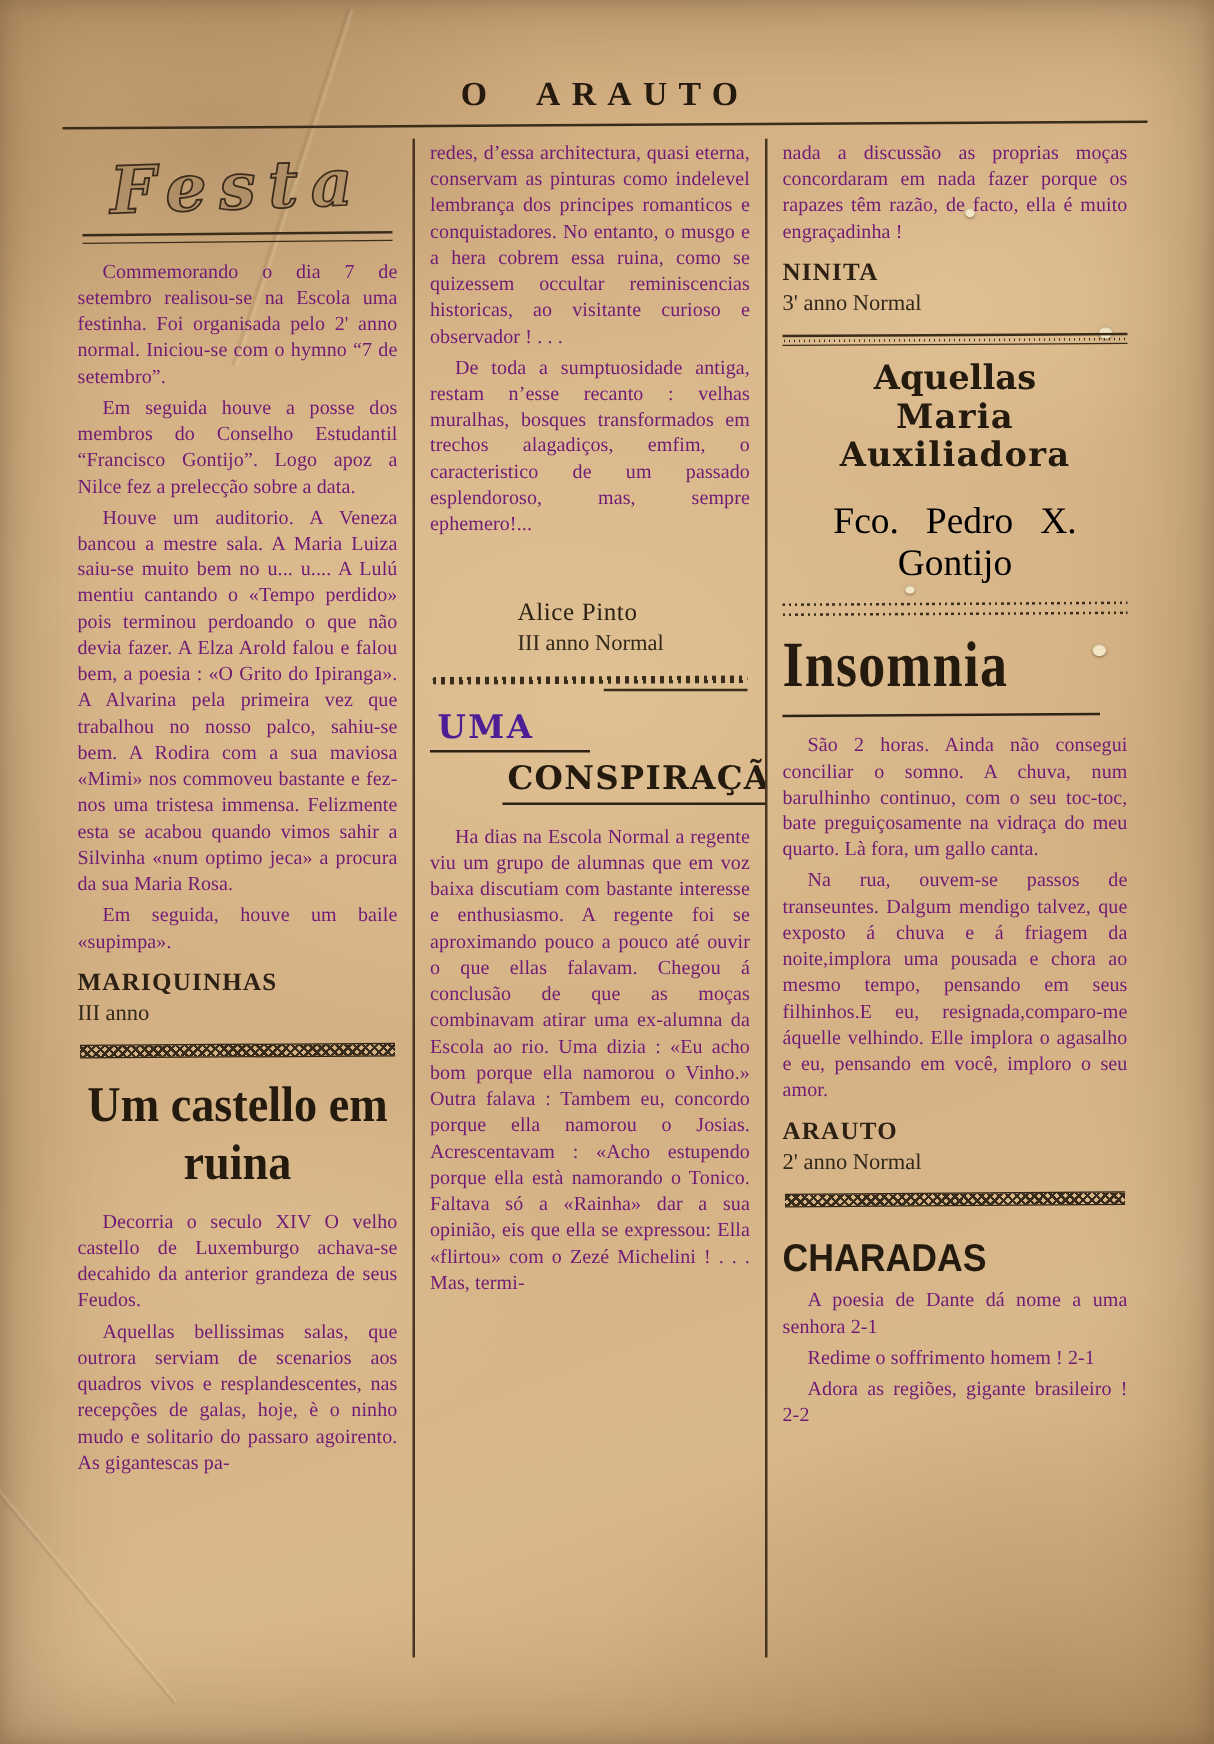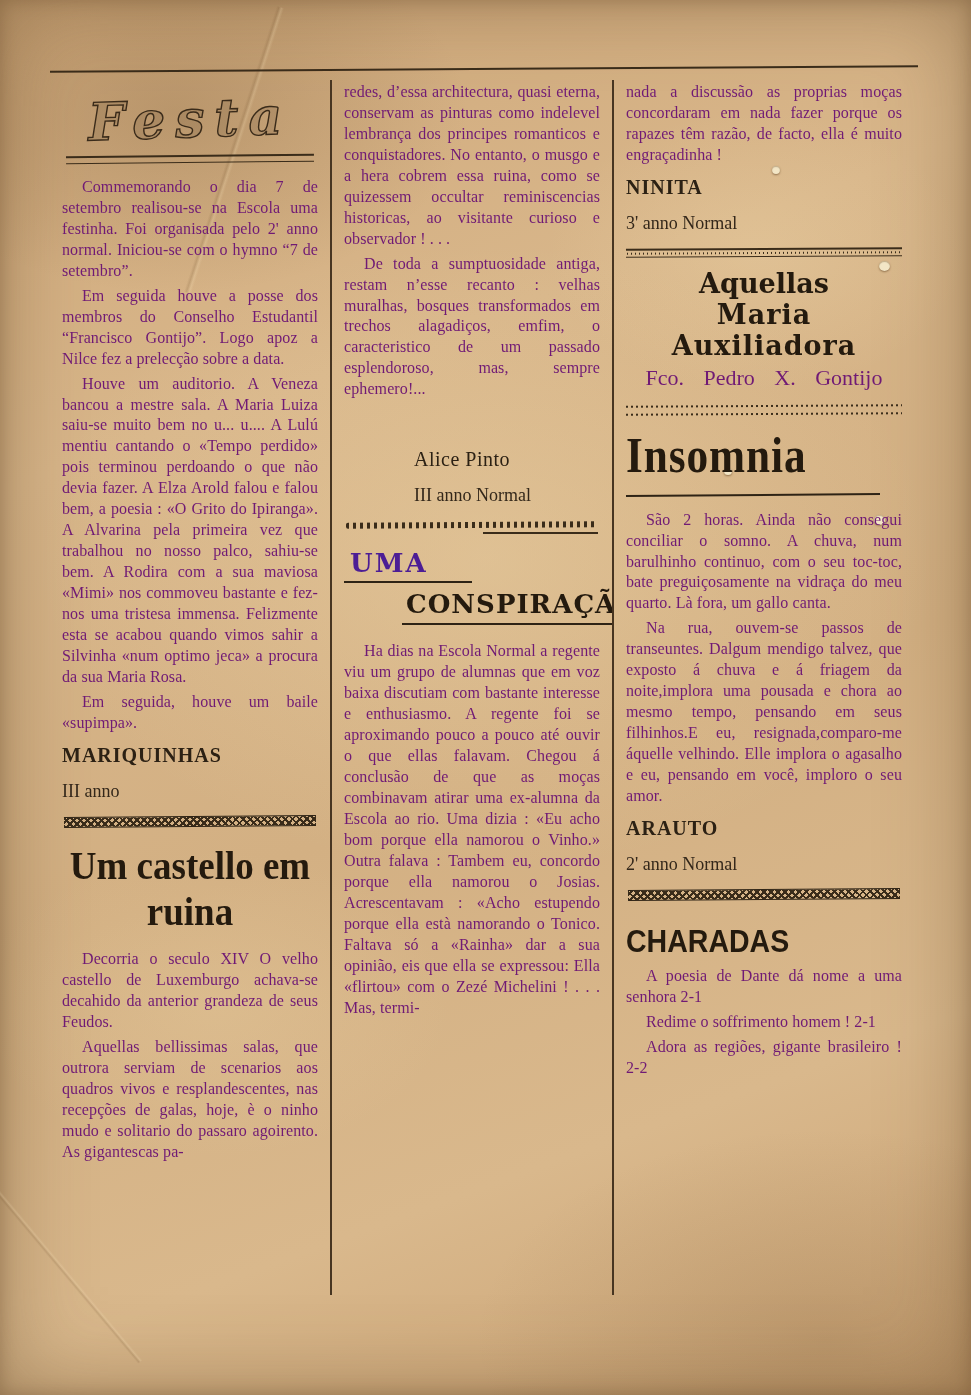--- a/index.html
+++ b/index.html
@@ -55,21 +55,21 @@
     font-family:"DejaVu Serif",serif;
   }
   @supports (-webkit-text-stroke: 1px black){
     .festa-title{color:rgba(58,43,26,.12);-webkit-text-stroke:1.4px #3a2b1a;}
   }
   .festa-rule{height:5px;border-top:2px solid #3a2c1a;border-bottom:1px solid #3a2c1a;margin:6px 4px 14px 4px;transform:rotate(-.6deg);}
 
   .sig{ text-align:left;margin:10px 0 6px 0; }
   .sig .name{font-weight:bold;font-size:20px;letter-spacing:1px;color:#2c2114;}
   .sig .name.plain{font-weight:normal;letter-spacing:.5px;margin-top:48px;}
-  .sig .cls{font-size:18px;margin-top:14px;color:#33271a;}
+  .sig .cls{font-size:18px;margin-top:2px;color:#33271a;}
   .sig.shift-right{padding-left:70px;}
 
   
   .band-weave{
     height:9px;margin:14px 2px 16px 2px;
     border-top:1px solid #2e2315;border-bottom:1px solid #2e2315;
     background:
       repeating-linear-gradient(45deg,#3a2c1a 0 2px,transparent 2px 5px),
       repeating-linear-gradient(-45deg,#3a2c1a 0 2px,transparent 2px 5px);
     transform:rotate(-.4deg);
@@ -119,36 +119,37 @@
   .charadas-title{
     font-weight:bold;font-size:31px;color:#241a0e;margin:8px 0 6px 0;
     font-family:"Liberation Sans",sans-serif;display:inline-block;
     transform:scaleX(.92);transform-origin:left;letter-spacing:0;
   }
 
   
   .ad{text-align:center;margin:6px 0 2px 0;color:#241a0e;}
   .ad .l1{font-weight:bold;font-size:27px;line-height:1.1;font-family:"DejaVu Serif",serif;}
   .ad .l2{font-weight:bold;font-size:27px;line-height:1.15;letter-spacing:1px;font-family:"DejaVu Serif",serif;}
-  .ad .l3{font-size:22px;margin-top:4px;word-spacing:14px;color:#701a75;}
+  .ad .l3{font-size:30px;margin-top:20px;word-spacing:14px;color:#000000;}
 </style>
 </head>
 <body>
 
 <div class="paper"></div>
 <div class="crease" style="left:230px;top:0;width:8px;height:300px;transform:rotate(18deg);"></div>
 <div class="crease" style="left:60px;top:1150px;width:6px;height:240px;transform:rotate(-40deg);"></div>
 <div class="hole" style="left:879px;top:261px;"></div>
 <div class="hole" style="left:874px;top:515px;"></div>
 <div class="hole" style="left:772px;top:166px;width:8px;height:8px;"></div>
 <div class="hole" style="left:724px;top:468px;width:8px;height:7px;"></div>
 
 <div class="content">
 
   <div class="masthead">
+    <h1>O ARAUTO</h1>
     <hr class="mast-rule">
   </div>
 
   <div class="cols">
 
     <div class="col col-left">
       <div class="festa-head">
         <span class="festa-title">Festa</span>
         <div class="festa-rule"></div>
       </div>

